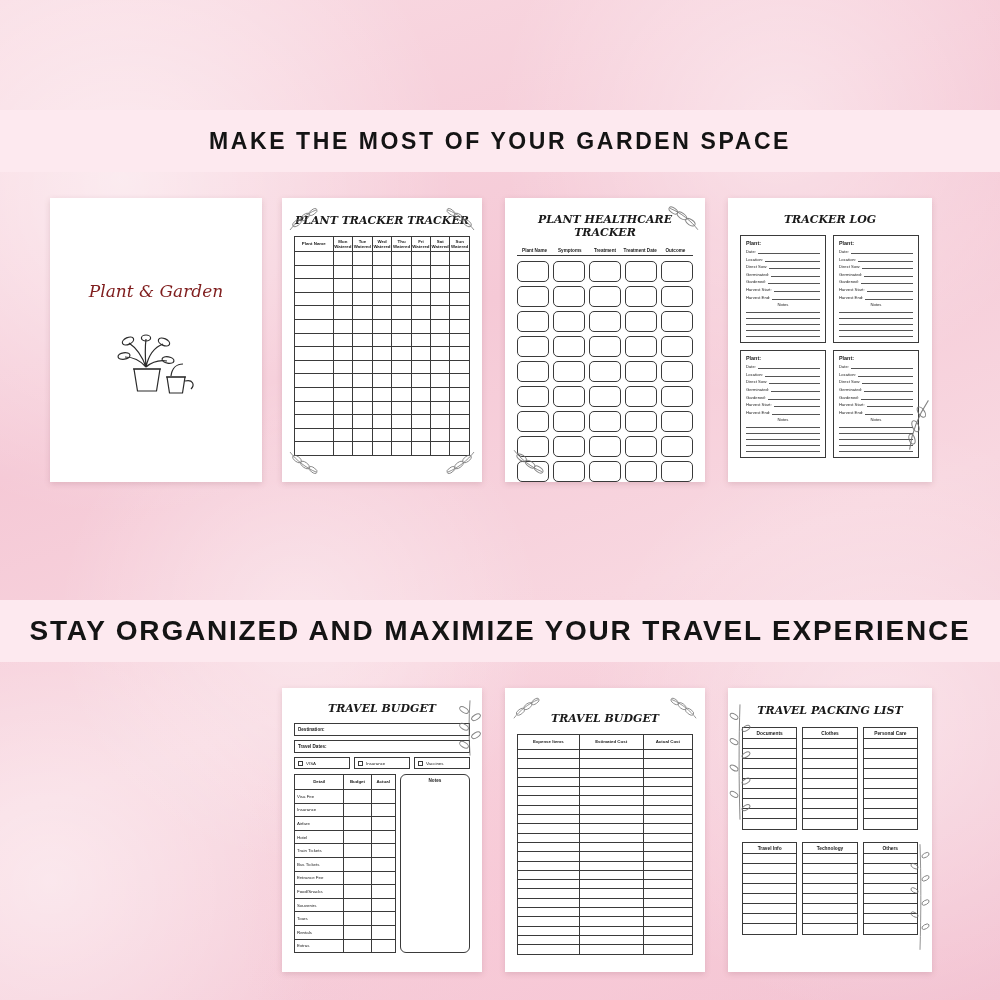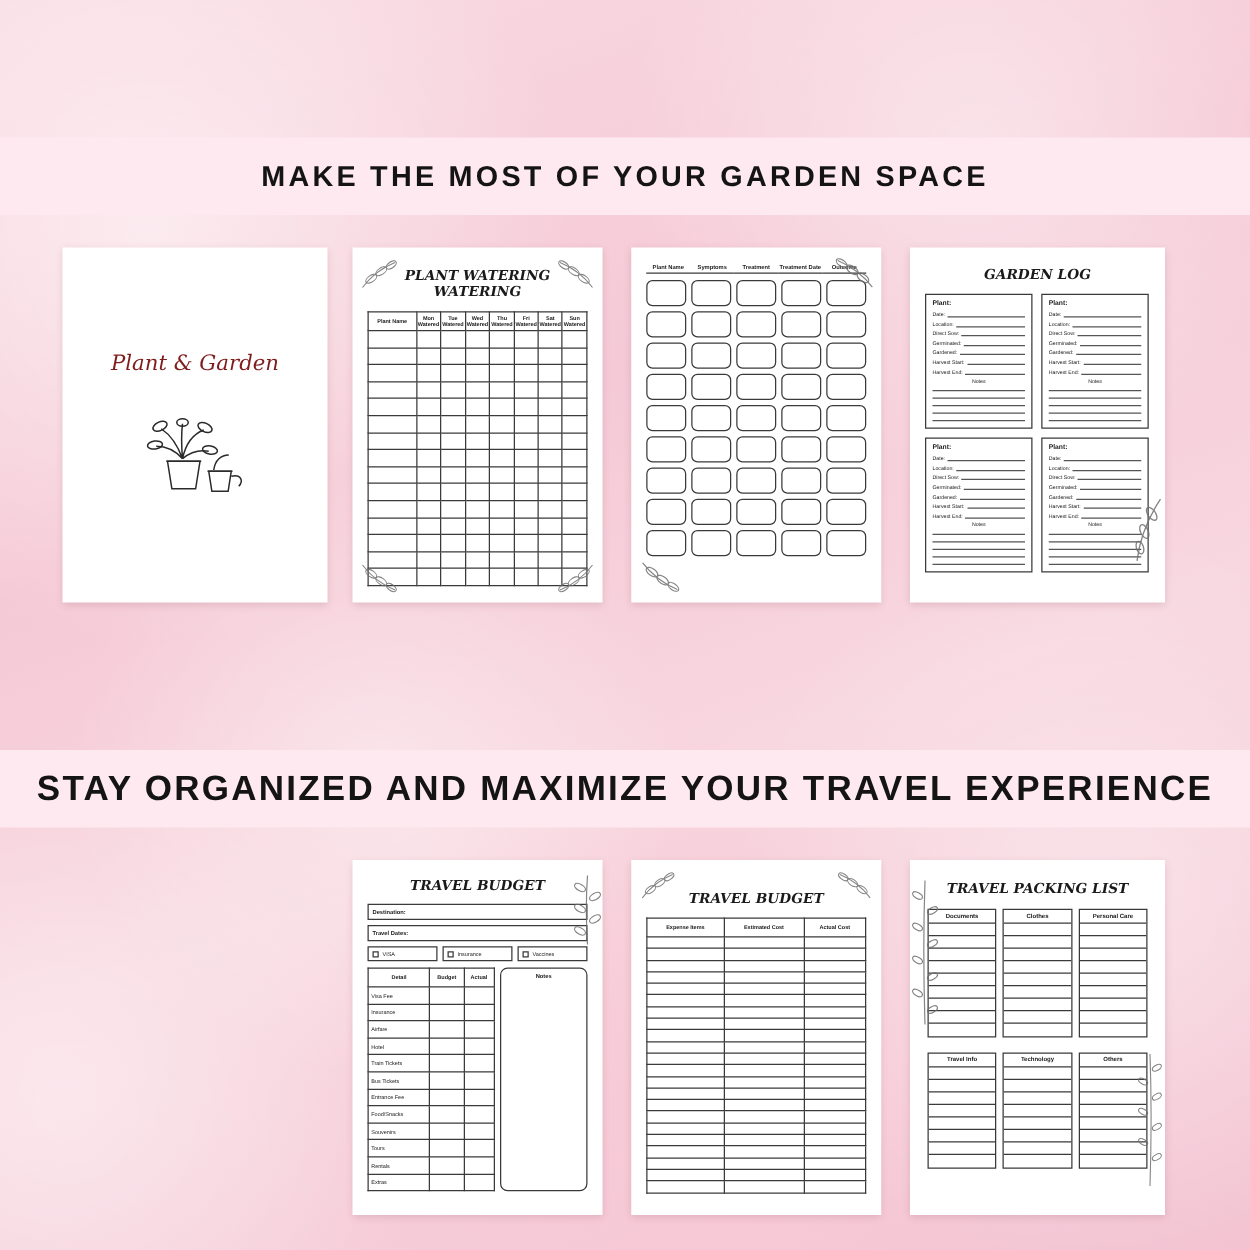--- a/index.html
+++ b/index.html
@@ -204,21 +204,21 @@
         </svg>
       </div>
       <div class="leaf" style="right:4px; bottom:4px; transform:scale(-1,-1);">
         <svg width="34" height="30" viewBox="0 0 34 30" stroke="#6f6f6f" fill="none" stroke-width="0.9">
           <path d="M4 26 C10 18 20 10 30 6"></path>
             <ellipse cx="11" cy="19" rx="5" ry="2.6" transform="rotate(-35 11 19)"></ellipse>
           <ellipse cx="19" cy="13" rx="5" ry="2.6" transform="rotate(-35 19 13)"></ellipse>
           <ellipse cx="27" cy="8" rx="4.6" ry="2.4" transform="rotate(-35 27 8)"></ellipse>
         </svg>
       </div>
-      <div class="sheet-title" style="font-size:11px; margin:2px 0 9px;">PLANT WATERING WATERING</div>
+      <div class="sheet-title" style="font-size:11px; margin:2px 0 9px;">PLANT TRACKER TRACKER</div>
       <table class="grid">
         <thead>
             <tr id="wt-head">
               <th style="width: 22%;">Plant Name</th>
               <th>Mon Watered</th>
               <th>Tue Watered</th>
               <th>Wed Watered</th>
               <th>Thu Watered</th>
               <th>Fri Watered</th>
               <th>Sat Watered</th>
@@ -390,20 +390,21 @@
         </svg>
       </div>
       <div class="leaf" style="left:4px; bottom:4px; transform:scaleY(-1);">
         <svg width="38" height="32" viewBox="0 0 34 30" stroke="#6f6f6f" fill="none" stroke-width="0.9">
           <path d="M4 26 C10 18 20 10 30 6"></path>
             <ellipse cx="11" cy="19" rx="5" ry="2.6" transform="rotate(-35 11 19)"></ellipse>
           <ellipse cx="19" cy="13" rx="5" ry="2.6" transform="rotate(-35 19 13)"></ellipse>
           <ellipse cx="27" cy="8" rx="4.6" ry="2.4" transform="rotate(-35 27 8)"></ellipse>
         </svg>
       </div>
+      <div class="sheet-title" style="font-size:11px; margin:2px 0 9px;">PLANT HEALTHCARE TRACKER</div>
       <div class="hc-head" id="hc-head">
           <div>Plant Name</div>
           <div>Symptoms</div>
           <div>Treatment</div>
           <div>Treatment Date</div>
           <div>Outcome</div>
         </div>
       <div class="hc-grid" id="hc-grid">
           <div class="hc-row">
             <div class="hc-cell"></div>
@@ -473,21 +474,21 @@
 
     <div class="sheet" style="position:absolute; left:728px; top:8px; width:204px; height:284px; padding:13px 12px;">
       <div class="leaf" style="right:-4px; bottom:26px;">
         <svg width="34" height="54" viewBox="0 0 28 46" stroke="#6f6f6f" fill="none" stroke-width="0.9">
           <path d="M22 2 C14 14 8 28 6 44"></path>
           <ellipse cx="16" cy="12" rx="5" ry="2.6" transform="rotate(55 16 12)"></ellipse>
           <ellipse cx="11" cy="24" rx="5" ry="2.6" transform="rotate(65 11 24)"></ellipse>
           <ellipse cx="8" cy="35" rx="4.4" ry="2.4" transform="rotate(72 8 35)"></ellipse>
         </svg>
       </div>
-      <div class="sheet-title" style="font-size:11px; margin:2px 0 9px;">GARDEN LOG</div>
+      <div class="sheet-title" style="font-size:11px; margin:2px 0 9px;">TRACKER LOG</div>
       <div class="gl-wrap" id="gl-wrap">
           <div class="gl-card">
             <div class="gl-title">Plant:</div>
             <div class="gl-line">
               <span>Date:</span>
               <i></i>
             </div>
             <div class="gl-line">
               <span>Location:</span>
               <i></i>

